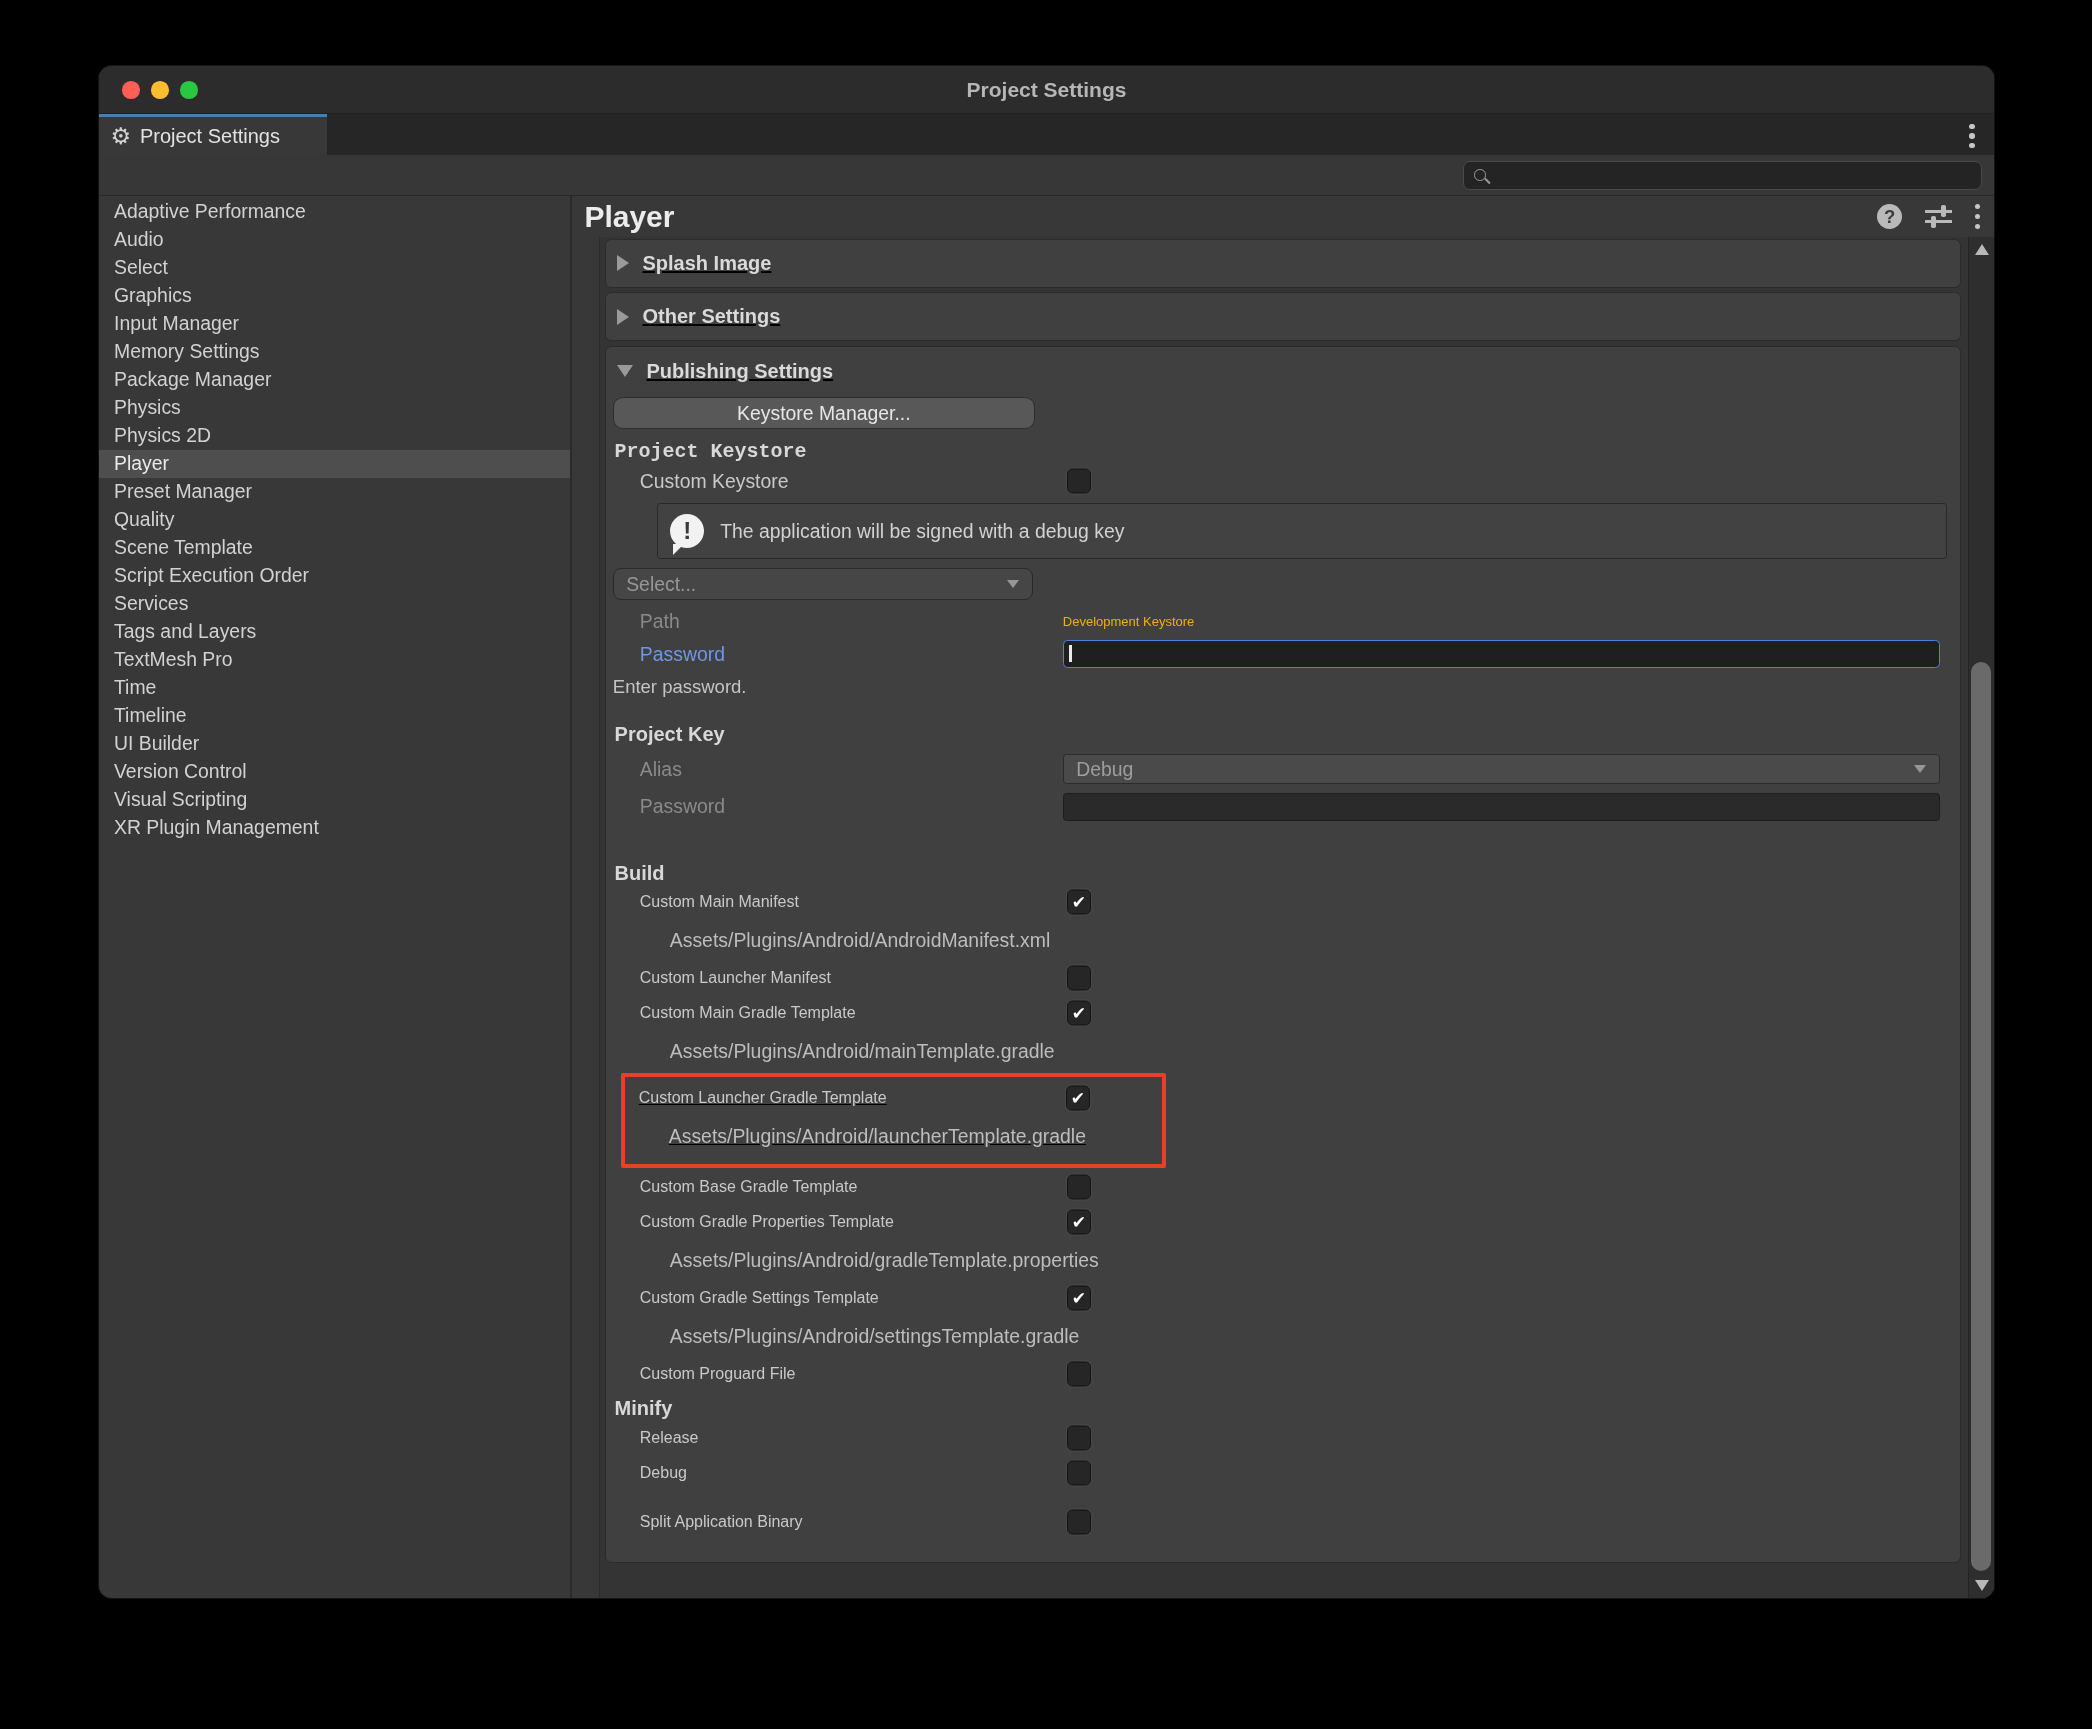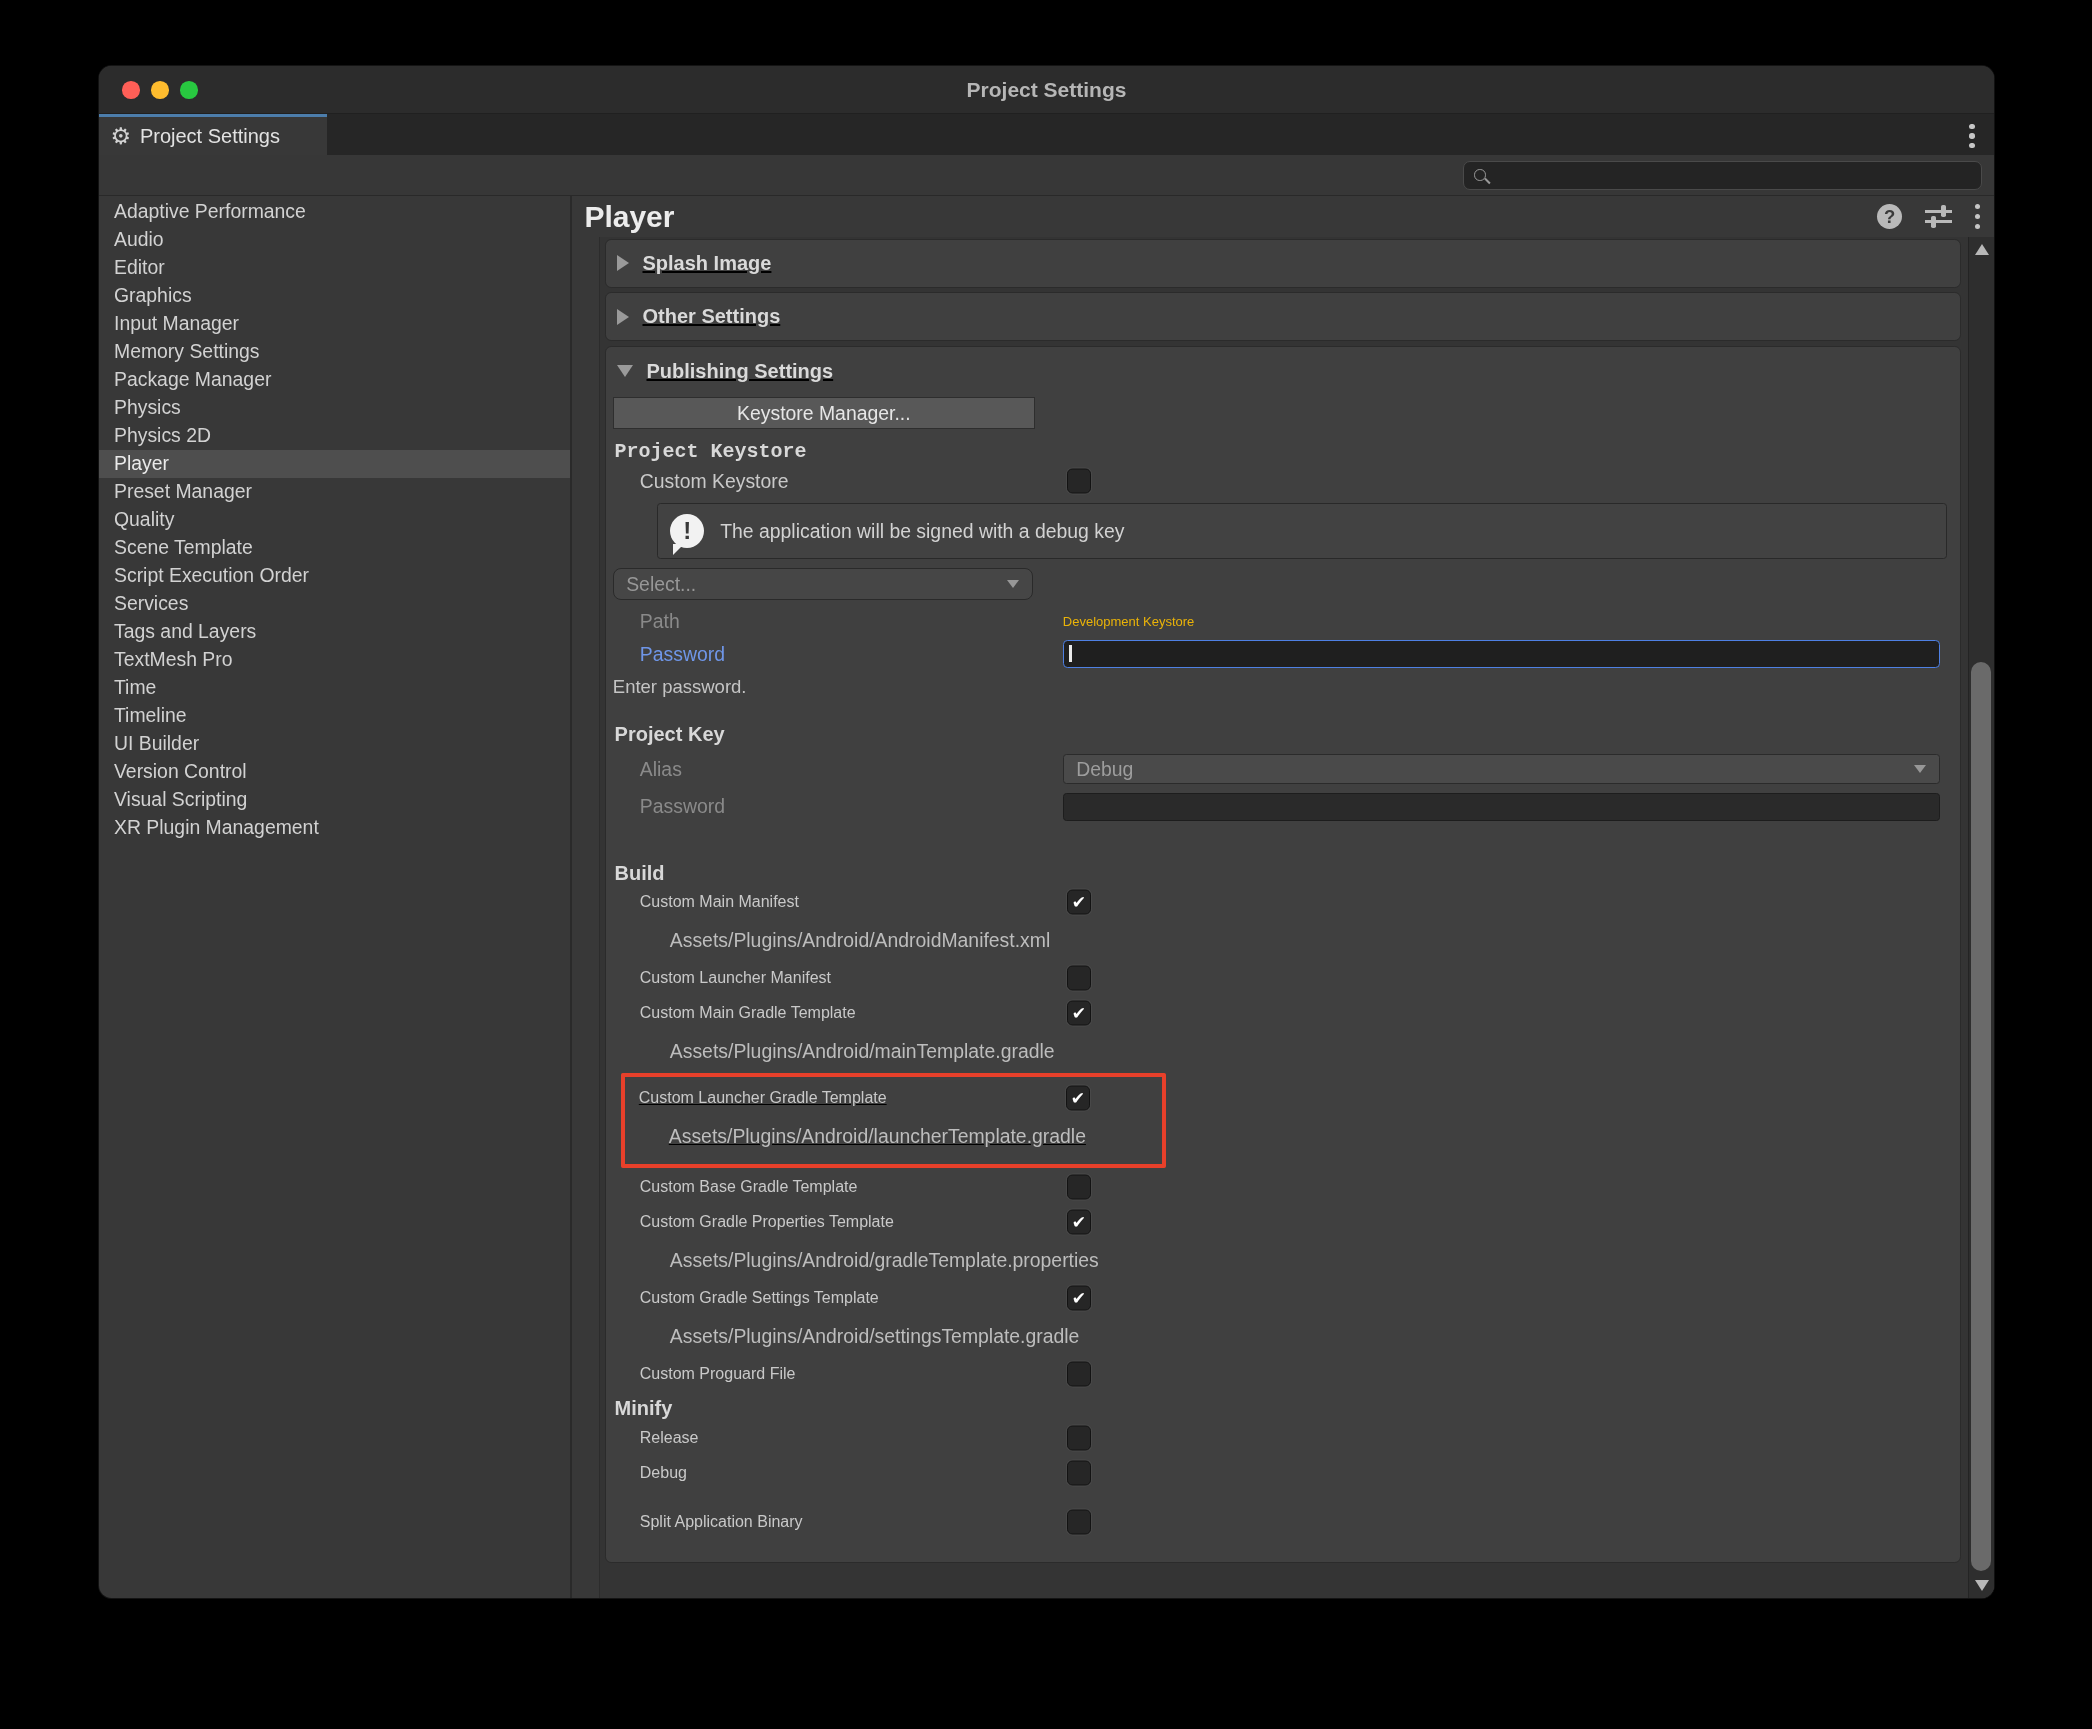--- a/index.html
+++ b/index.html
@@ -60,21 +60,21 @@
     background:#343434; border-left:1.8px solid #2c2c2c; padding:1.8px 7px 0 5.3px; }
   .section-box { background:#404040; border:0.9px solid #2b2b2b; border-radius:6.2px; margin-bottom:4.4px; }
   .collapsed-header, .pub-header { height:49px; display:flex; align-items:center; padding-left:11.5px; gap:13.2px;text-decoration:underline; }
   .section-label { font-size:20px; font-weight:bold; color:#dadada; }
   .tri-right { width:0; height:0; border-left:12.4px solid #9a9a9a; border-top:8px solid transparent; border-bottom:8px solid transparent; }
   .tri-down  { width:0; height:0; border-top:12.4px solid #9a9a9a; border-left:8px solid transparent; border-right:8px solid transparent; }
   .tri-sm-down { width:0; height:0; border-top:8.8px solid #979797; border-left:6.2px solid transparent; border-right:6.2px solid transparent; }
 
   .pub-box { padding-bottom:23px; }
   .btn-keystore { margin:1.8px 0 0 7px; width:422px; height:32px; background:#585858;
-    border:0.9px solid #2e2e2e; border-radius:0; color:#e6e6e6; font-size:19.4px;
+    border:0.9px solid #2e2e2e; border-radius:10px; color:#e6e6e6; font-size:19.4px;
     display:flex; align-items:center; justify-content:center; }
   .group-label { font-size:20px; font-weight:bold; color:#d8d8d8; padding-left:8.8px; }
   .gl-pk { margin-top:10.6px;font-family:Liberation Mono, monospace; }
   .gl-key { margin-top:25px; }
   .gl-build { margin-top:39px; }
   .gl-minify { margin-top:5.3px; }
 
   .row { position:relative; display:flex; align-items:center; }
   .row-ck { height:30px; margin-top:3.5px; }
   .label-1 { padding-left:34px; font-size:19.4px; color:#c9c9c9; }
@@ -162,21 +162,21 @@
     <div class="search-field">
       <span class="search-glyph"></span>
       <input class="search-input" placeholder="" style="">
     </div>
   </div>
 
   <div class="body-row">
     <div class="sidebar">
         <div class="side-item">Adaptive Performance</div>
         <div class="side-item">Audio</div>
-        <div class="side-item">Editor</div>
+        <div class="side-item">Select</div>
         <div class="side-item">Graphics</div>
         <div class="side-item">Input Manager</div>
         <div class="side-item">Memory Settings</div>
         <div class="side-item">Package Manager</div>
         <div class="side-item">Physics</div>
         <div class="side-item">Physics 2D</div>
         <div class="side-item selected">Player</div>
         <div class="side-item">Preset Manager</div>
         <div class="side-item">Quality</div>
         <div class="side-item">Scene Template</div>

